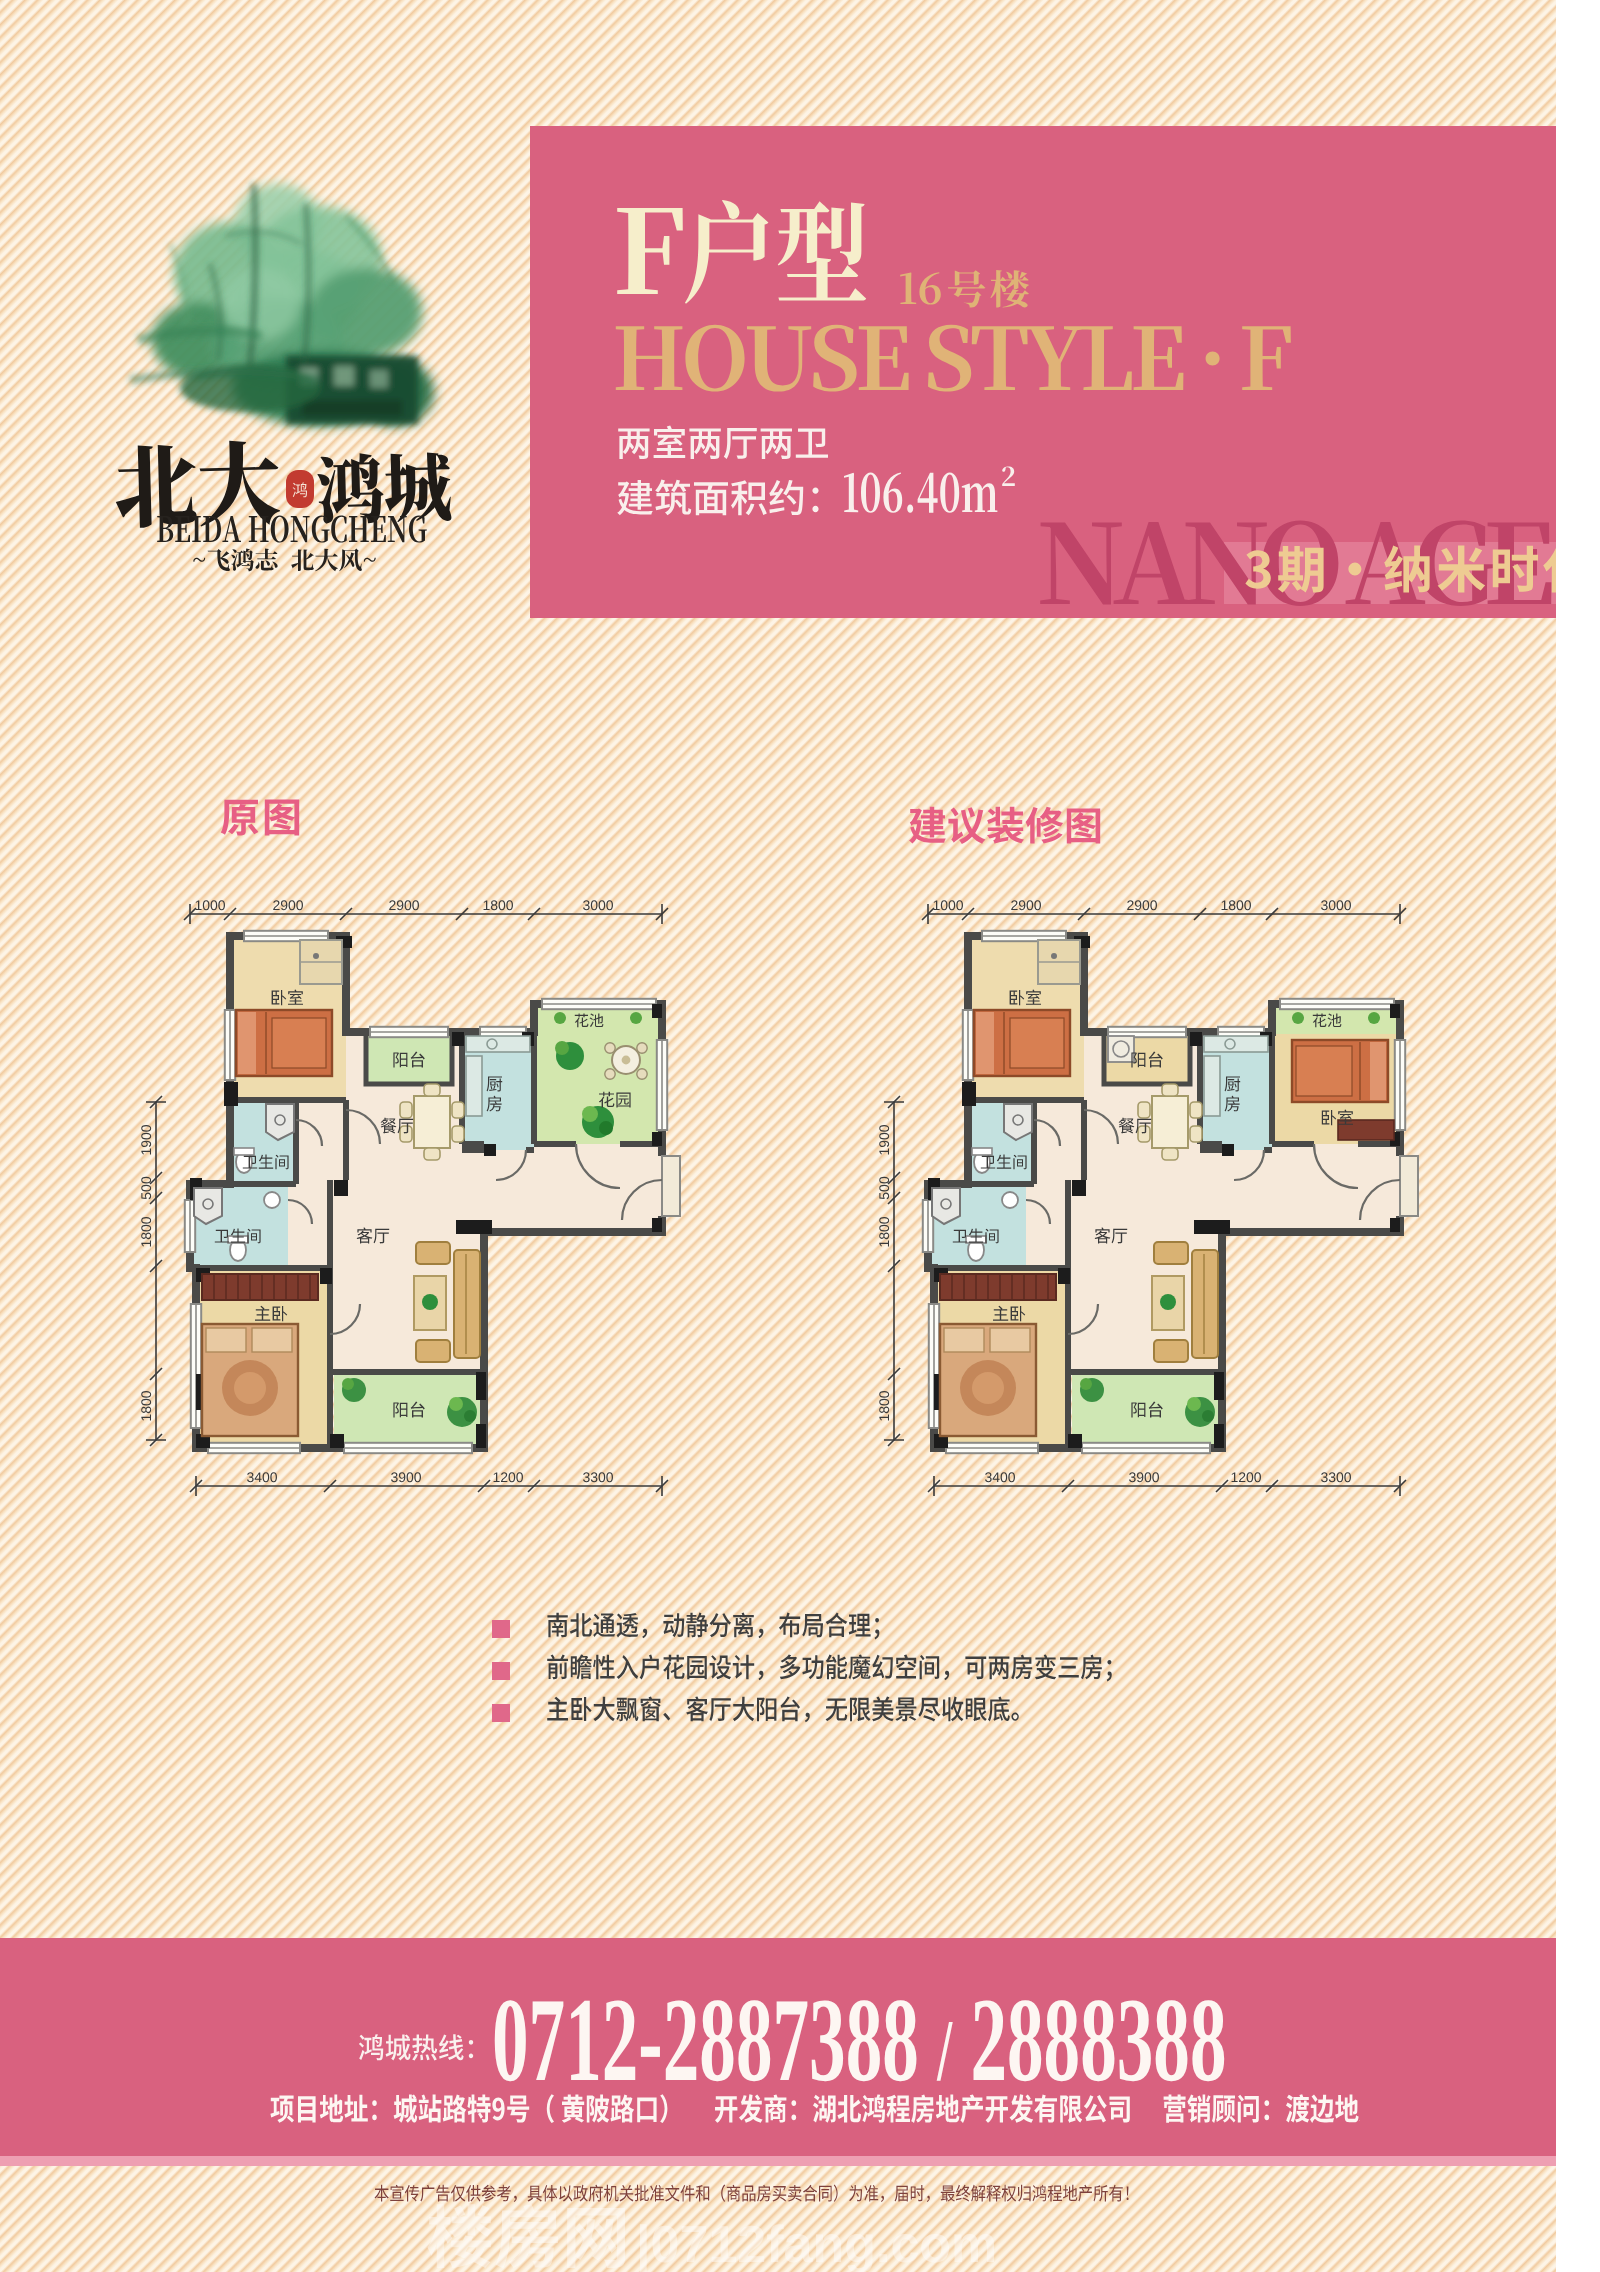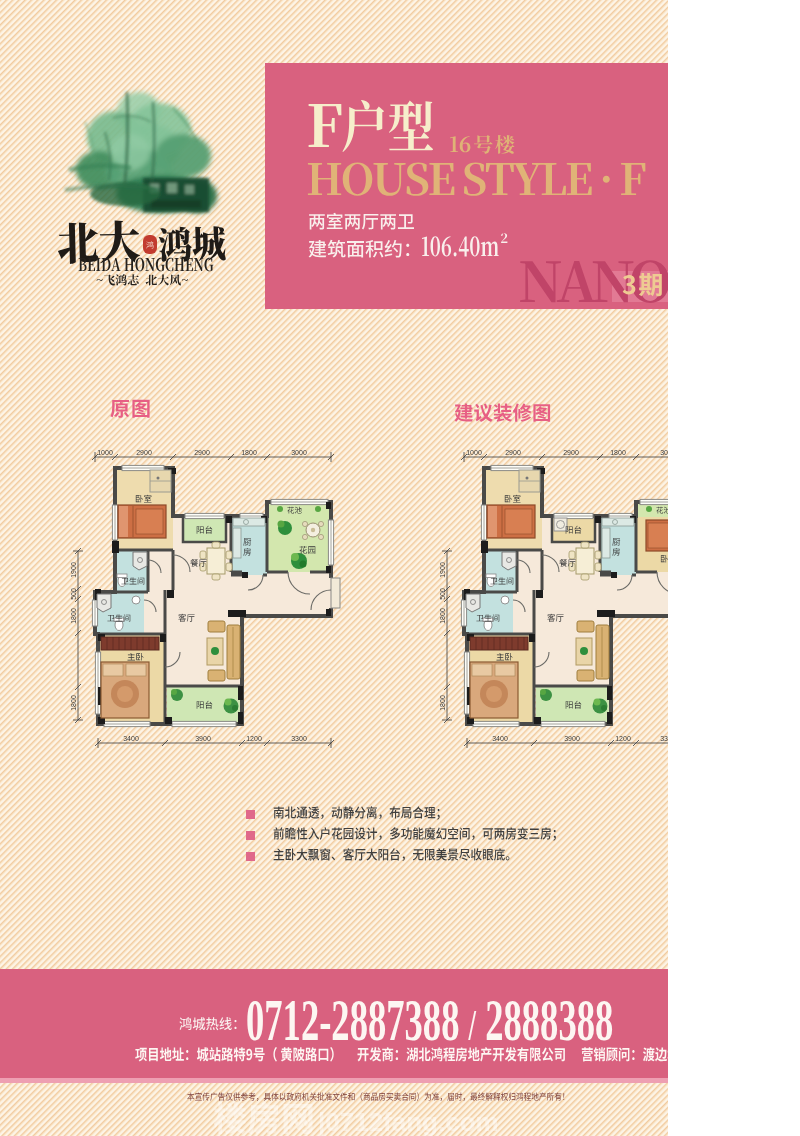--- a/index.html
+++ b/index.html
@@ -1,15 +1,15 @@
 <!DOCTYPE html>
 <html><head><meta charset="utf-8">
 <style>
 html,body{margin:0;padding:0;}
-#page{position:relative;width:668px;height:1136px;overflow:hidden;font-family:"Liberation Sans",sans-serif;
+#page{position:relative;width:778px;height:1136px;overflow:hidden;font-family:"Liberation Sans",sans-serif;
 background:repeating-linear-gradient(135deg,#f1cba0 0px,#f9e3c4 1.1px,#fdf4e6 2.3px,#fdf4e6 3.3px,#f1cba0 4.42px);}
 .abs{position:absolute;}
 </style></head><body>
 <div id="page">
 
 <svg class="abs" style="left:55px;top:82px" width="170" height="150" viewBox="0 0 170 150">
 <defs>
         <filter id="wc" x="-30%" y="-30%" width="160%" height="160%">
           <feGaussianBlur stdDeviation="2.8"></feGaussianBlur>
         </filter>

